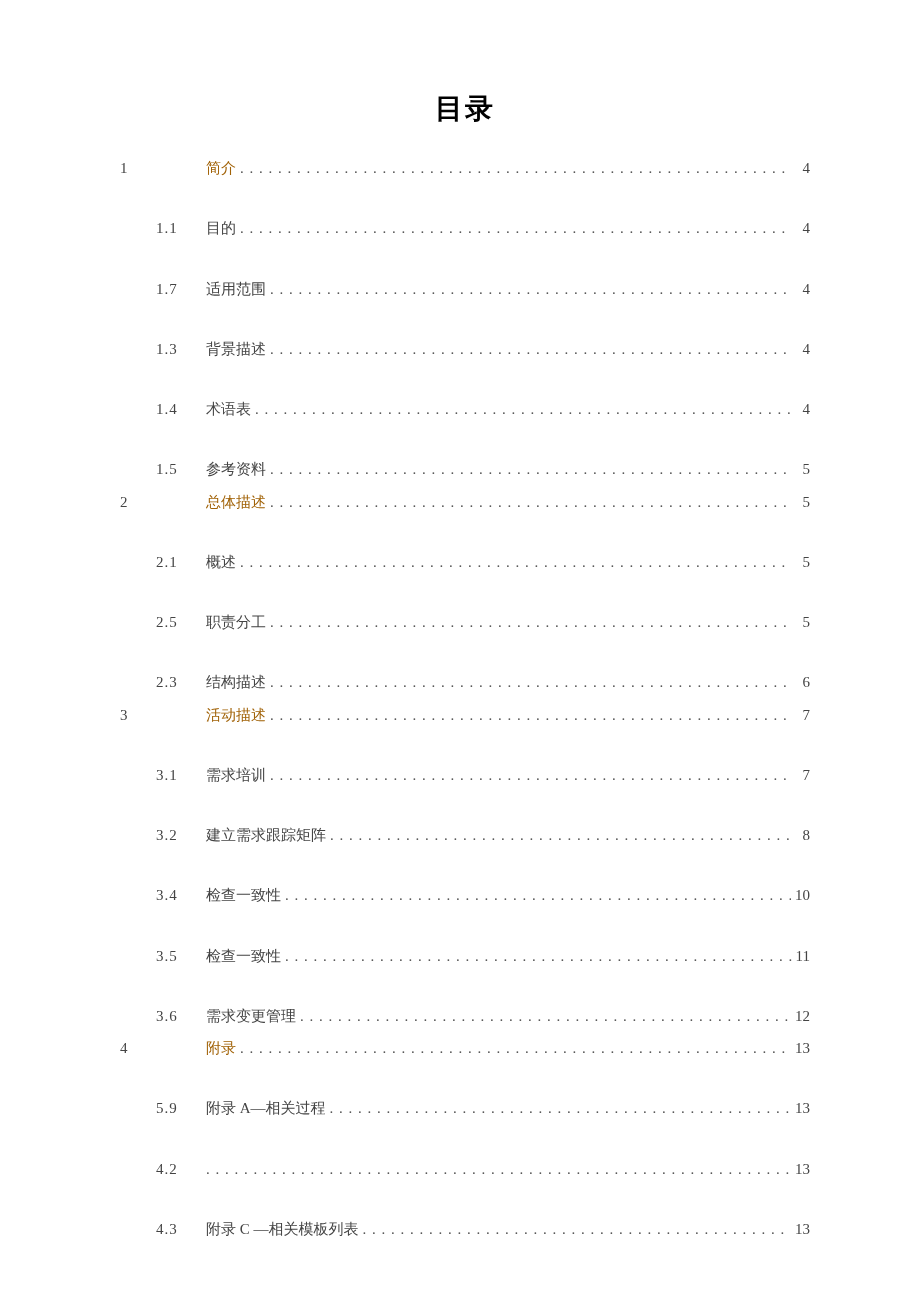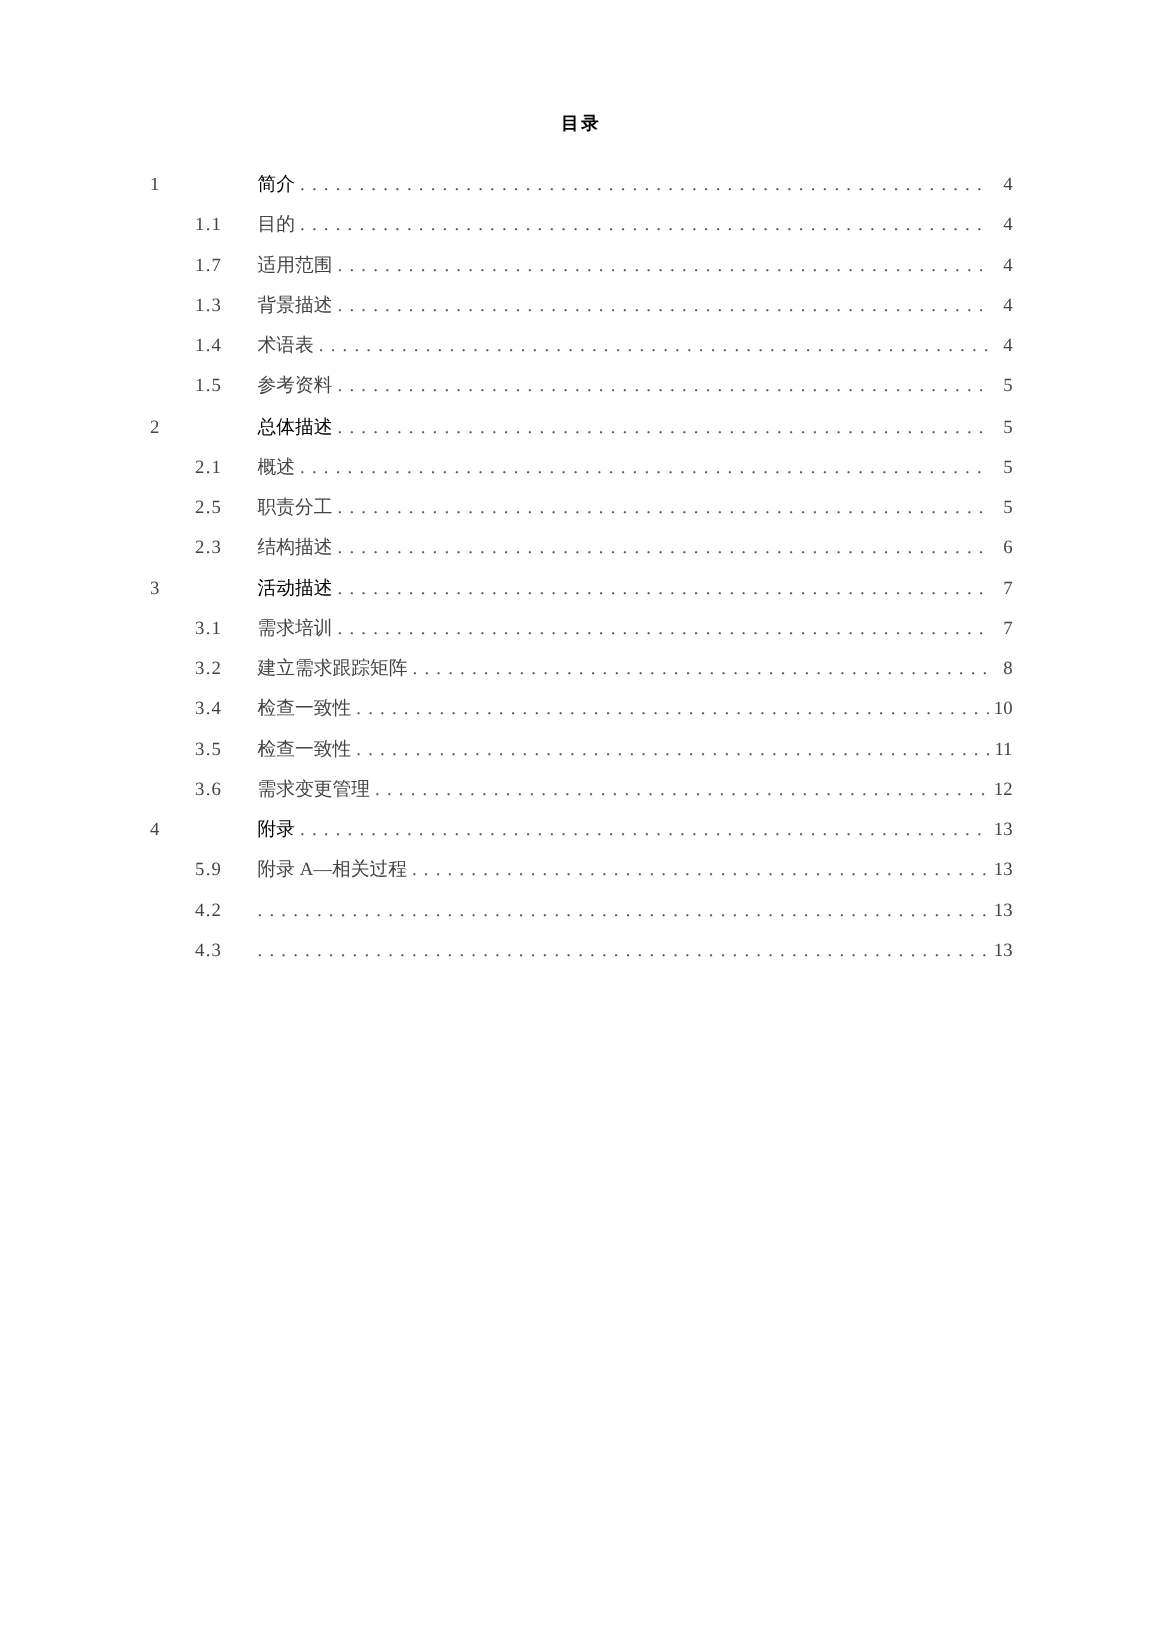--- a/index.html
+++ b/index.html
@@ -6,21 +6,21 @@
     body {
       width: 920px;
       height: 1302px;
       background: #fff;
       font-family: "SimSun", "Songti SC", serif;
       color: #333;
       padding: 90px 110px 0 120px;
     }
     .toc-title {
       text-align: center;
-      font-size: 14px;
+      font-size: 28px;
       font-weight: bold;
       color: #000;
       margin-bottom: 24px;
       letter-spacing: 2px;
     }
     .toc-row {
       display: flex;
       align-items: baseline;
       font-size: 15px;
       line-height: 2.15;
@@ -54,22 +54,22 @@
     .toc-leader::after {
       content: ". . . . . . . . . . . . . . . . . . . . . . . . . . . . . . . . . . . . . . . . . . . . . . . . . . . . . . . . . . . . . . . . . . . . . . . . . . . . . . . . . . . . . . . . . . . . . . . . . . . . . . . . . . . . . . . . . . . . . . . . . . . . . . . . . . . . . . . . . . . . . . . . . . . . . . . . . . . . . . . . . . . . . . . . . . . . . . . . . . . .";
     }
     .col-page {
       flex-shrink: 0;
       padding-left: 4px;
       font-family: "Times New Roman", serif;
       text-align: right;
       min-width: 18px;
     }
-    .level1 .col-text { color: #000000; text-align: center; }
-    .level2 { padding-left: 0; }
+    .level1 .col-text { color: #a16207; text-align: center; }
+    .level2 { padding-left: 0; margin-top: 28px; }
     .level2 .col-num { }
   </style>
 </head>
 <body>
 
 <h1 class="toc-title">目录</h1>
 
 <div id="toc-body">
     <div class="toc-row level1">
       <span class="col-num">1</span>
@@ -199,16 +199,17 @@
     </div>
     <div class="toc-row level2">
       <span class="col-num"></span>
       <span class="col-subnum">4.2</span>
       <span class="toc-leader"></span>
       <span class="col-page">13</span>
     </div>
     <div class="toc-row level2">
       <span class="col-num"></span>
       <span class="col-subnum">4.3</span>
+      <span class="col-text">附录 C —相关模板列表</span>
       <span class="toc-leader"></span>
       <span class="col-page">13</span>
     </div>
   </div>
 
 </body></html>

